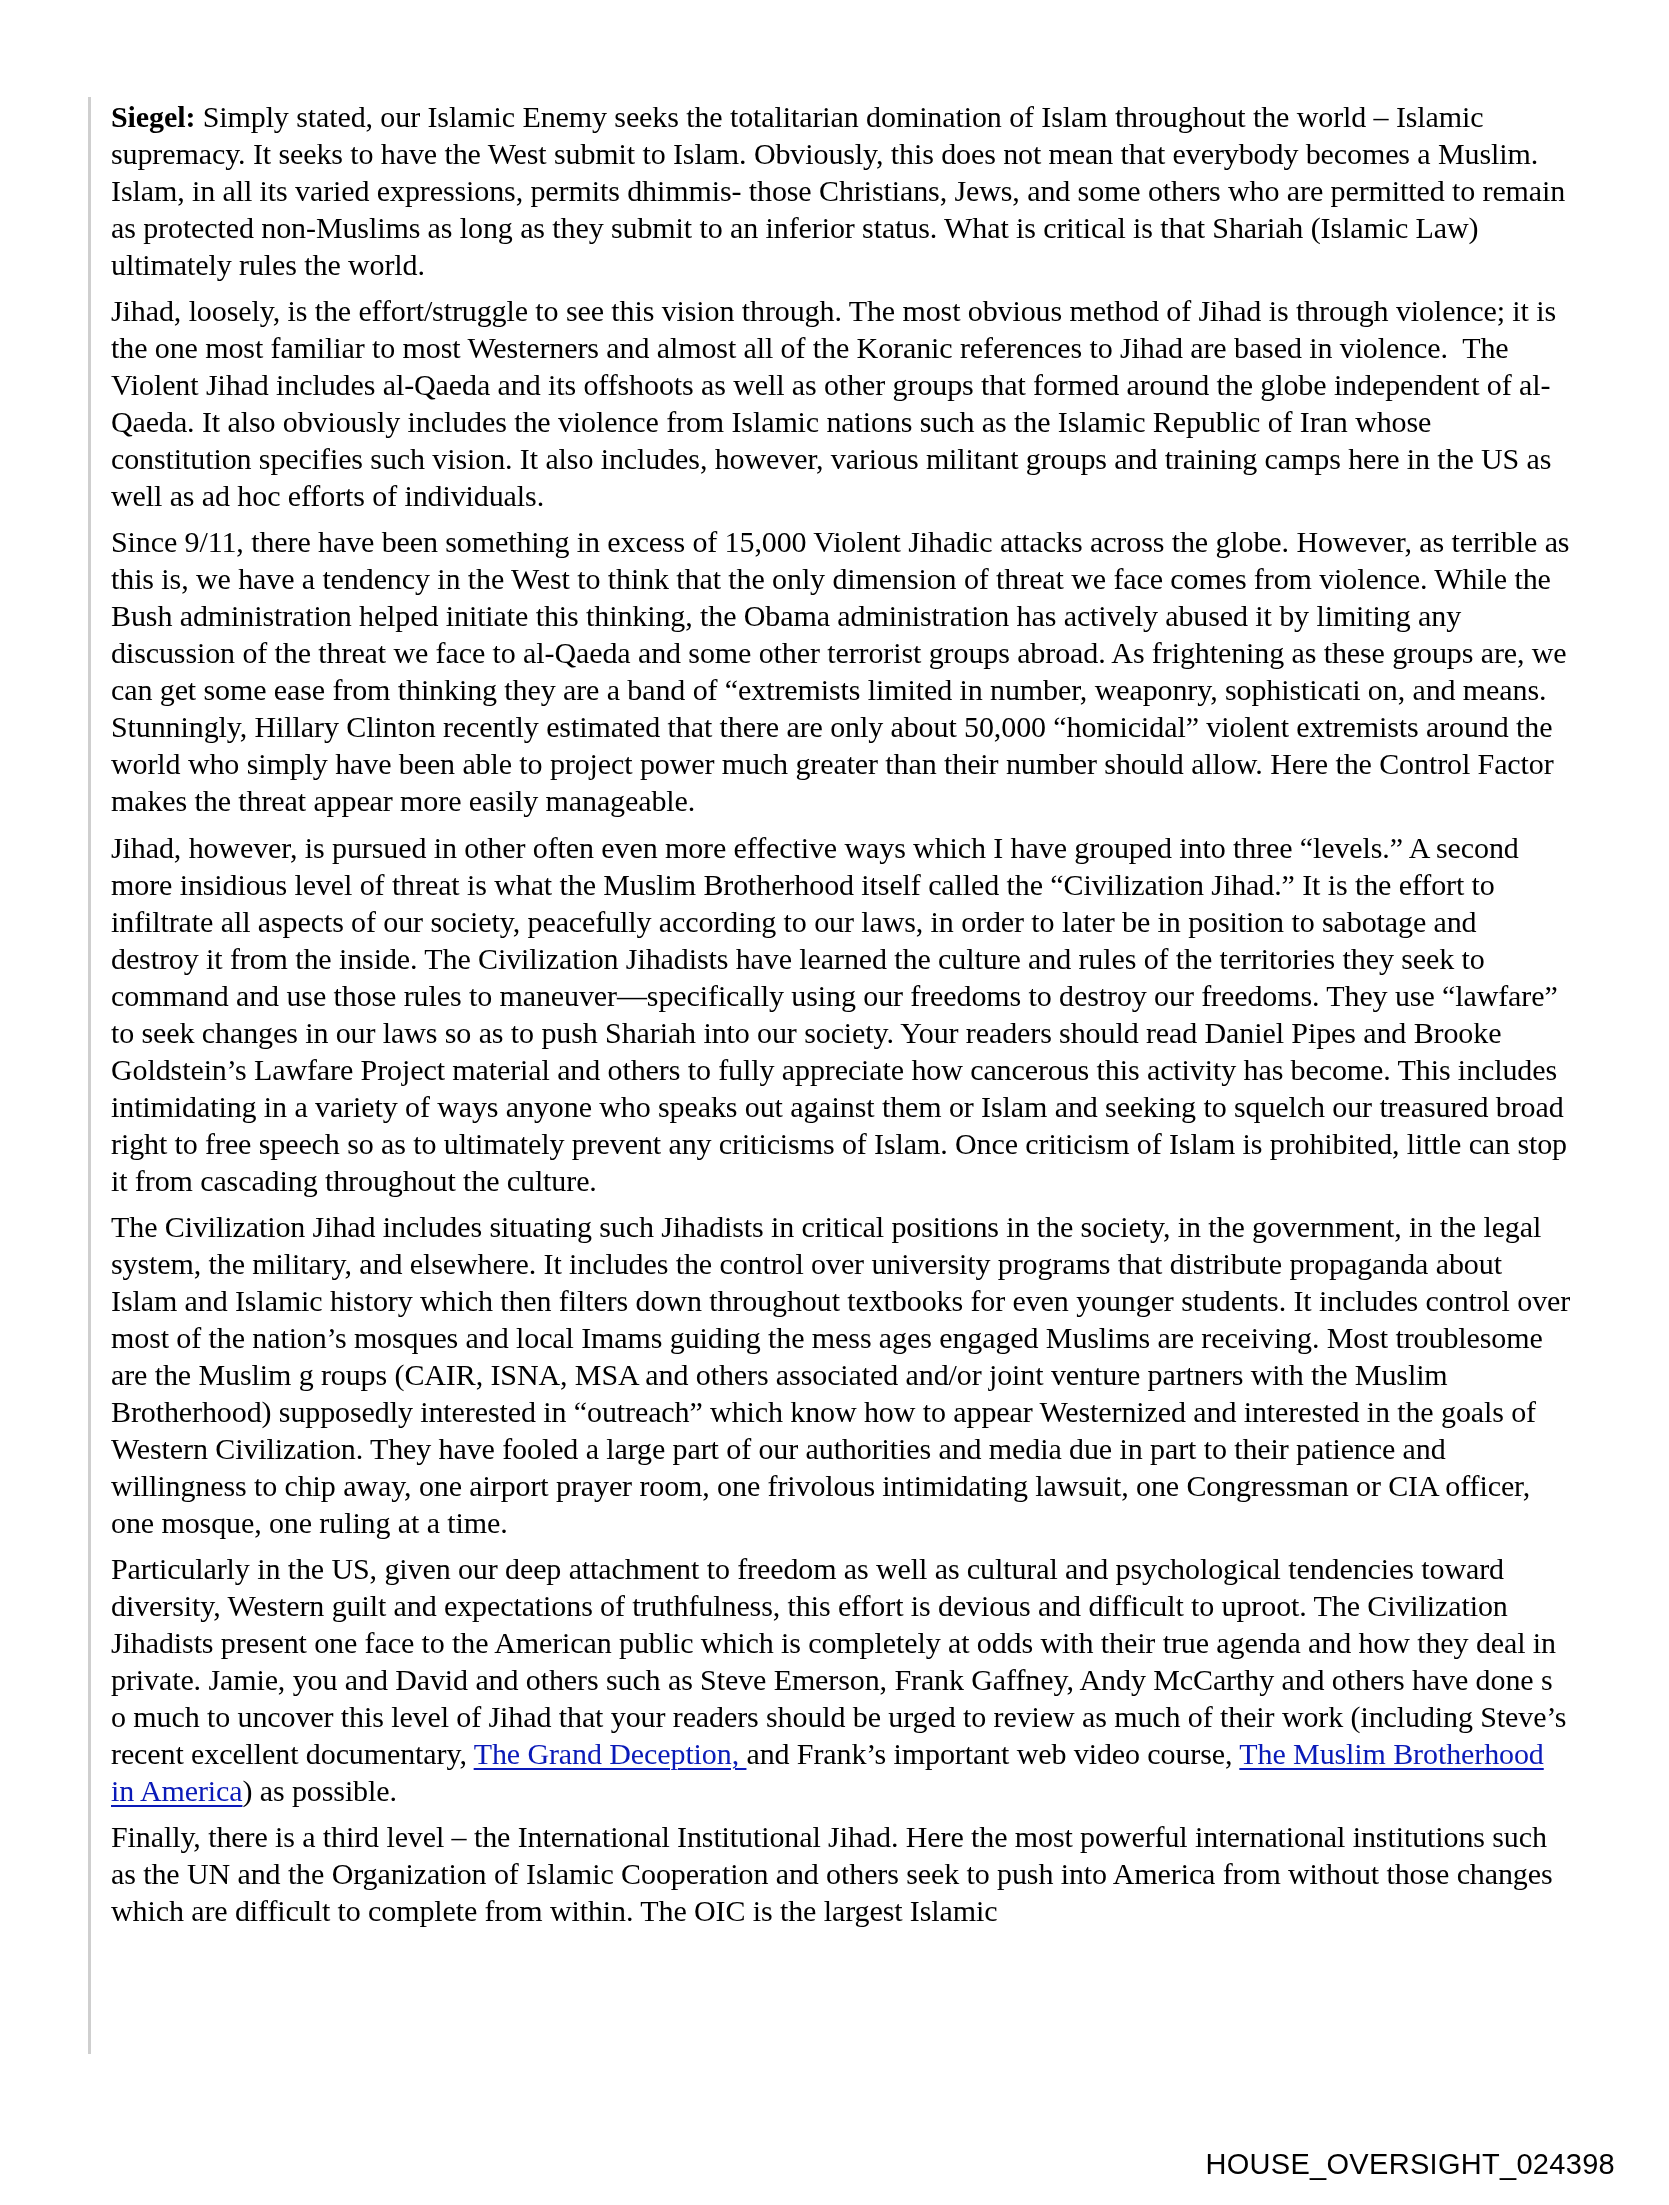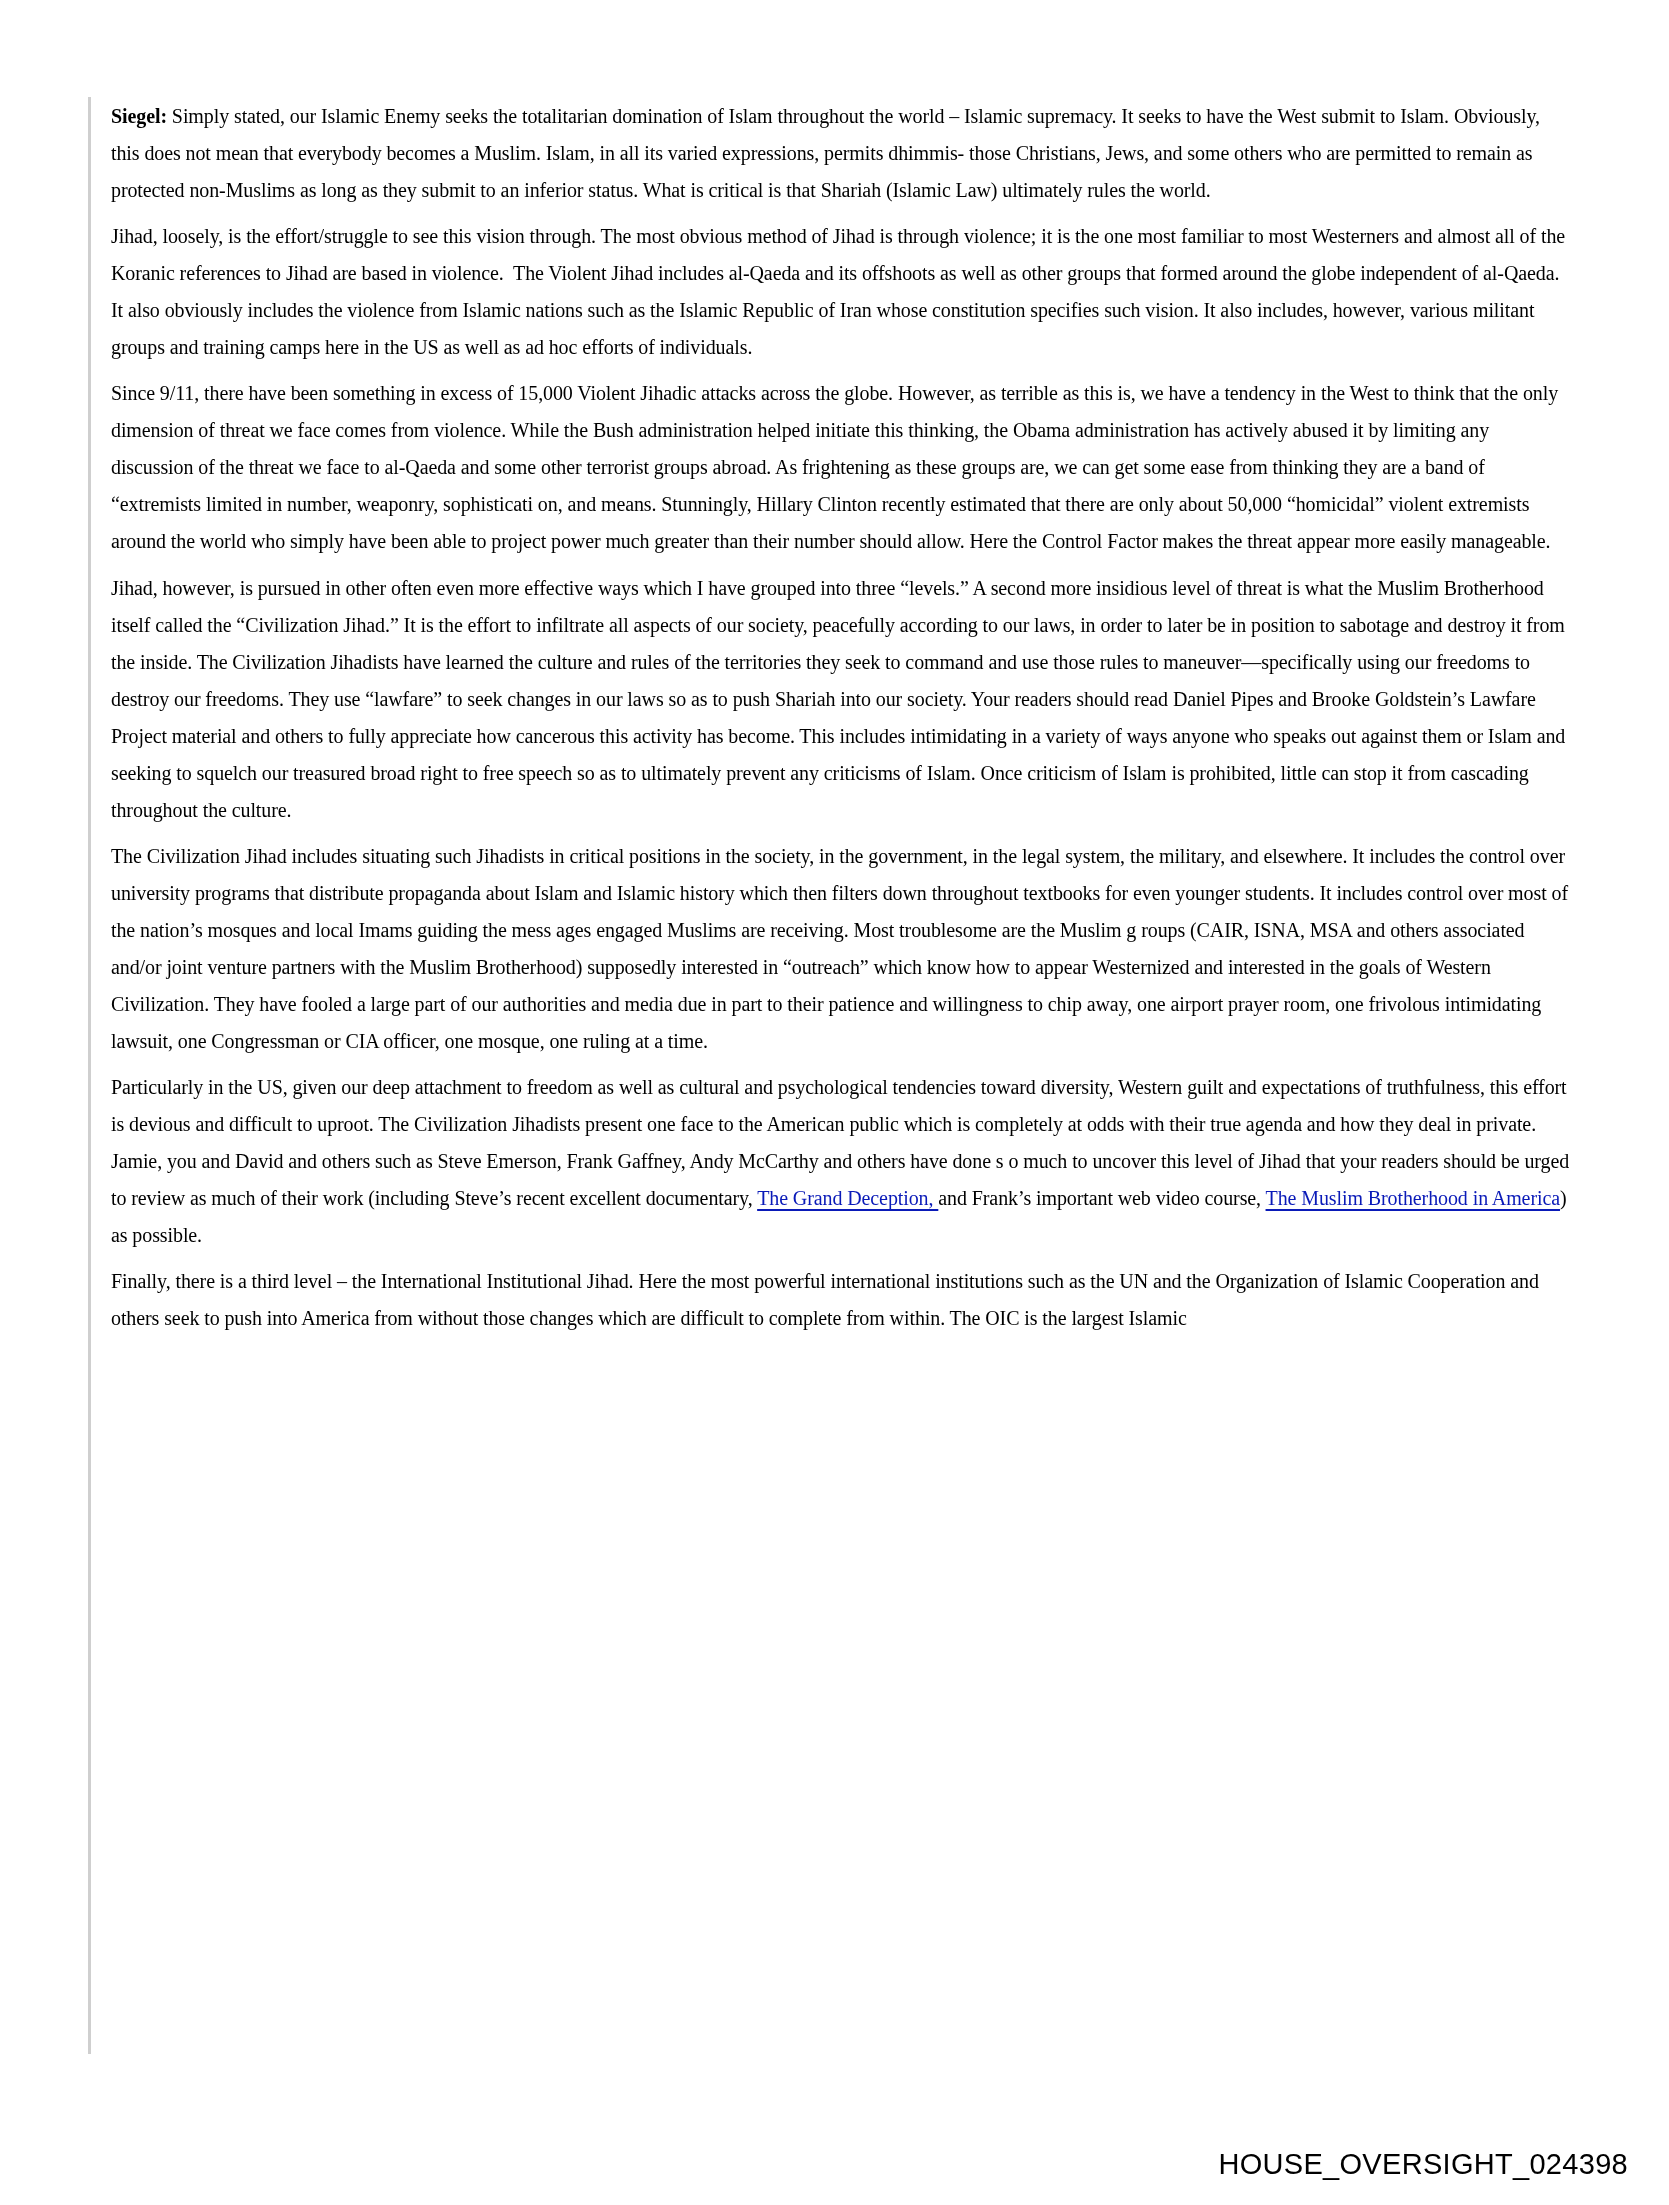--- a/index.html
+++ b/index.html
@@ -24,34 +24,34 @@
       background: #cfcfcf;
     }
     .page-body {
       position: absolute;
       left: 111px;
       top: 98px;
       width: 1460px;
     }
     .para {
       margin: 0 0 9.2px 0;
-      font-size: 20px;
+      font-size: 30px;
       line-height: 37px;
       letter-spacing: -0.1px;
     }
     .para span { white-space: pre-wrap; }
     .speaker { font-weight: bold; }
     a.doc-link {
       color: #0a1ab8;
       text-decoration-thickness: 2px;
       text-underline-offset: 3.9px;
     }
     .bates {
       position: absolute;
-      right: 41px;
+      right: 54px;
       top: 2148px;
       font-family: "Liberation Sans", "DejaVu Sans", sans-serif;
       font-size: 29px;
       letter-spacing: 0.3px;
       color: #000000;
     }
   </style>
 </head>
 <body>
 

